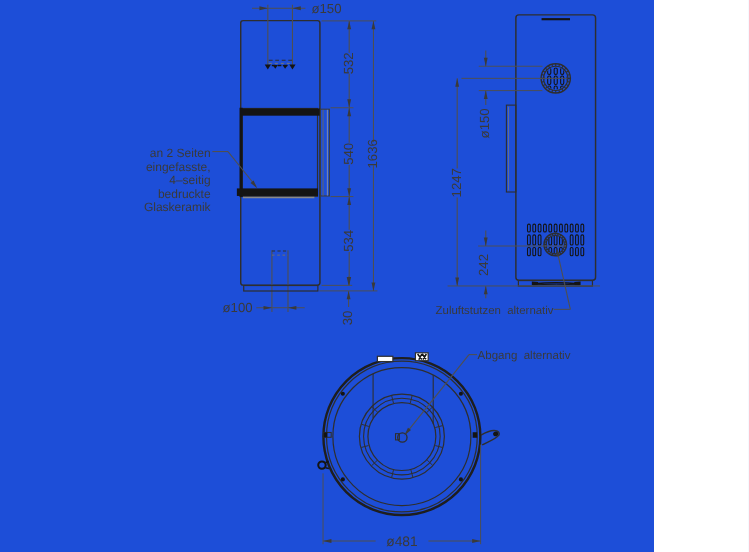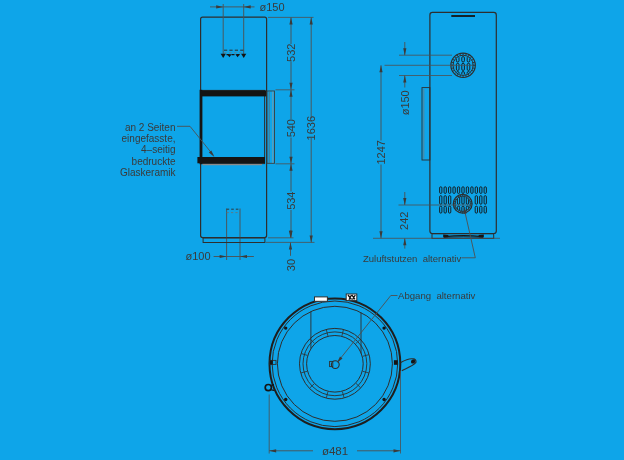--- a/index.html
+++ b/index.html
@@ -1,16 +1,16 @@
 <!DOCTYPE html>
 <html><head>
 <meta charset="utf-8">
 <style>
 html,body{margin:0;padding:0;background:#ffffff;}
-#canvas{width:624px;height:460px;position:relative;overflow:hidden;background:#0ea5e9;}
+#canvas{width:545px;height:460px;position:relative;overflow:hidden;background:#1d4ed8;}
 svg{display:block;}
 text{font-family:"Liberation Sans",sans-serif;}
 </style>
 </head>
 <body>
 <div id="canvas">
 <svg width="624" height="460" viewBox="0 0 624 460">
 
 <rect x="200.6" y="17.2" width="66.0" height="220.4" fill="none" stroke="#2e2e2e" stroke-width="1.2" rx="2"></rect>
 

